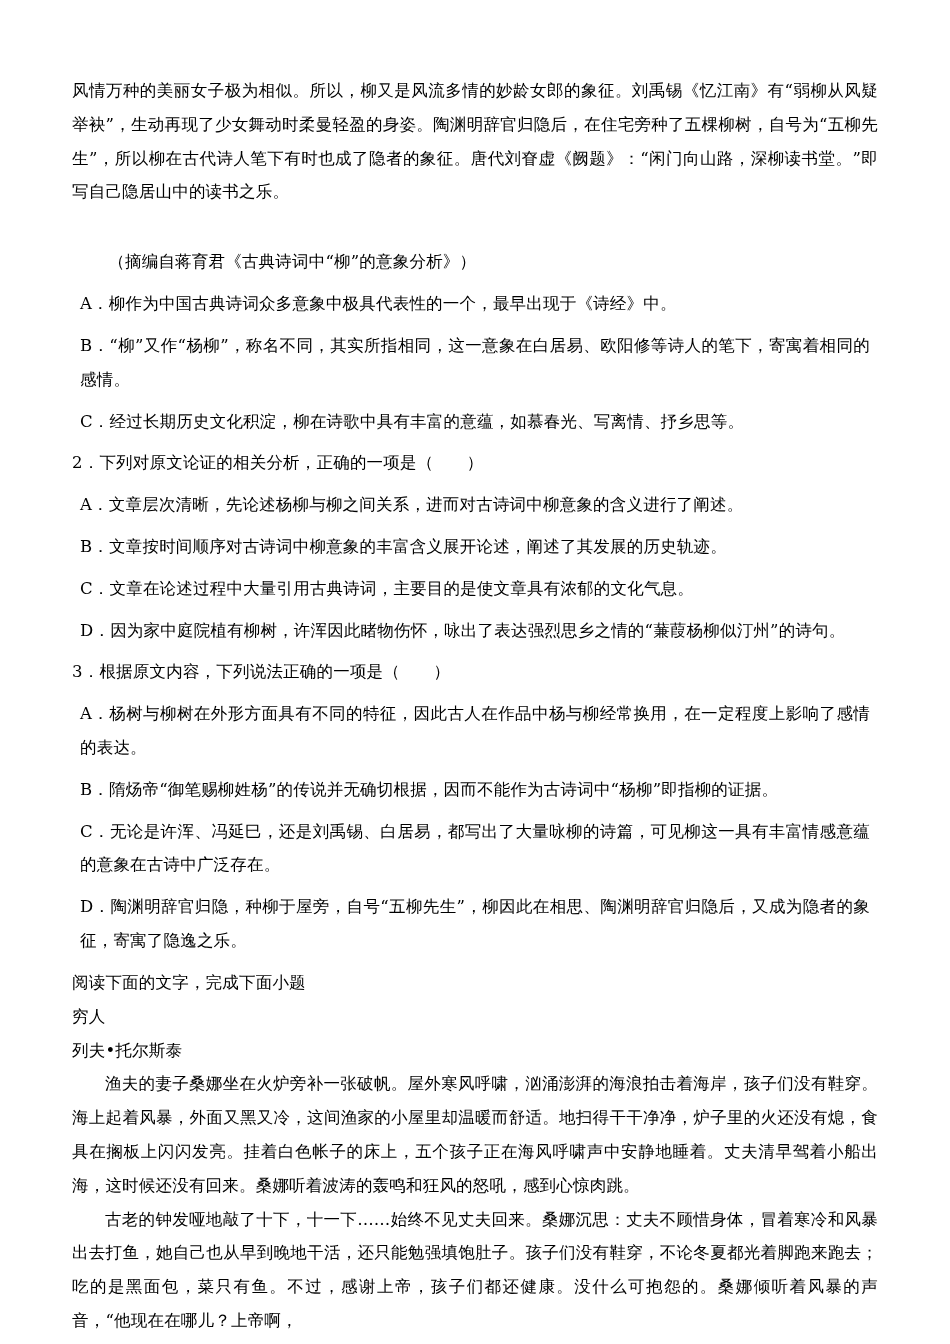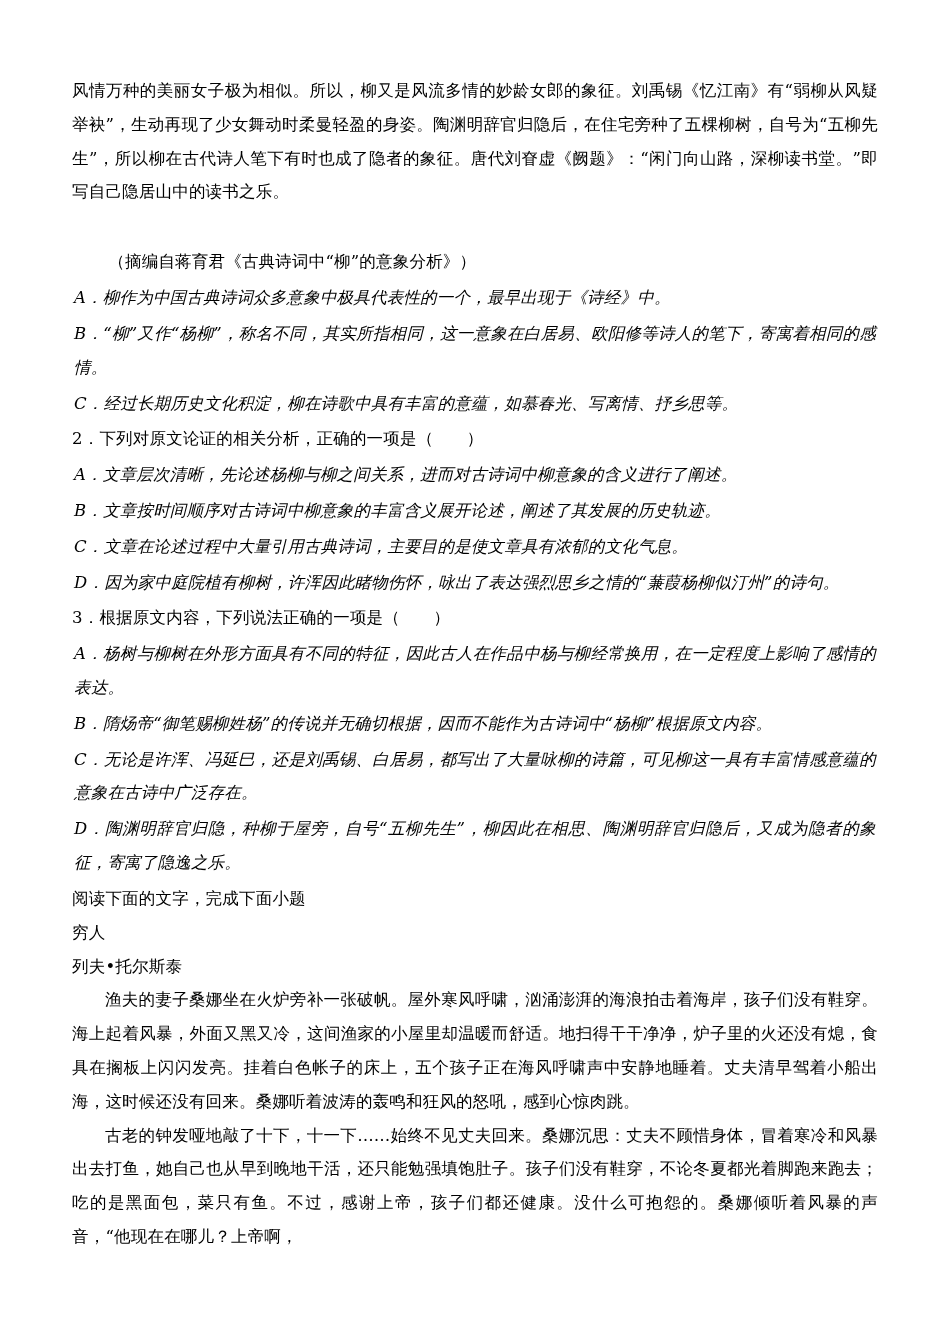--- a/index.html
+++ b/index.html
@@ -31,22 +31,21 @@
     text-indent: 2em;
   }
   .src {
     text-indent: 2.2em;
     margin-top: 36px;
   }
   .qnum {
     margin-top: 2px;
   }
   .opt {
-    margin: 2px;
-    font-style: italic;
+    margin: 8px;
   }
   .title-line {
     font-size: 16.5px;
     line-height: 2.05;
   }
 </style>
 </head>
 <body>
 
 <div class="page">
@@ -61,21 +60,21 @@
     <p class="opt">C．经过长期历史文化积淀，柳在诗歌中具有丰富的意蕴，如慕春光、写离情、抒乡思等。</p>
 
     <p class="q qnum">2．下列对原文论证的相关分析，正确的一项是（　　）</p>
     <p class="opt">A．文章层次清晰，先论述杨柳与柳之间关系，进而对古诗词中柳意象的含义进行了阐述。</p>
     <p class="opt">B．文章按时间顺序对古诗词中柳意象的丰富含义展开论述，阐述了其发展的历史轨迹。</p>
     <p class="opt">C．文章在论述过程中大量引用古典诗词，主要目的是使文章具有浓郁的文化气息。</p>
     <p class="opt">D．因为家中庭院植有柳树，许浑因此睹物伤怀，咏出了表达强烈思乡之情的“蒹葭杨柳似汀州”的诗句。</p>
 
     <p class="q qnum">3．根据原文内容，下列说法正确的一项是（　　）</p>
     <p class="opt">A．杨树与柳树在外形方面具有不同的特征，因此古人在作品中杨与柳经常换用，在一定程度上影响了感情的表达。</p>
-    <p class="opt">B．隋炀帝“御笔赐柳姓杨”的传说并无确切根据，因而不能作为古诗词中“杨柳”根据原文内容。</p>
+    <p class="opt">B．隋炀帝“御笔赐柳姓杨”的传说并无确切根据，因而不能作为古诗词中“杨柳”即指柳的证据。</p>
     <p class="opt">C．无论是许浑、冯延巳，还是刘禹锡、白居易，都写出了大量咏柳的诗篇，可见柳这一具有丰富情感意蕴的意象在古诗中广泛存在。</p>
     <p class="opt">D．陶渊明辞官归隐，种柳于屋旁，自号“五柳先生”，柳因此在相思、陶渊明辞官归隐后，又成为隐者的象征，寄寓了隐逸之乐。</p>
 
     <p class="plain">阅读下面的文字，完成下面小题</p>
     <p class="plain title-line">穷人</p>
     <p class="plain title-line">列夫•托尔斯泰</p>
 
     <p class="indent2">渔夫的妻子桑娜坐在火炉旁补一张破帆。屋外寒风呼啸，汹涌澎湃的海浪拍击着海岸，孩子们没有鞋穿。海上起着风暴，外面又黑又冷，这间渔家的小屋里却温暖而舒适。地扫得干干净净，炉子里的火还没有熄，食具在搁板上闪闪发亮。挂着白色帐子的床上，五个孩子正在海风呼啸声中安静地睡着。丈夫清早驾着小船出海，这时候还没有回来。桑娜听着波涛的轰鸣和狂风的怒吼，感到心惊肉跳。</p>
     <p class="indent2">古老的钟发哑地敲了十下，十一下……始终不见丈夫回来。桑娜沉思：丈夫不顾惜身体，冒着寒冷和风暴出去打鱼，她自己也从早到晚地干活，还只能勉强填饱肚子。孩子们没有鞋穿，不论冬夏都光着脚跑来跑去；吃的是黑面包，菜只有鱼。不过，感谢上帝，孩子们都还健康。没什么可抱怨的。桑娜倾听着风暴的声音，“他现在在哪儿？上帝啊，</p>
 

